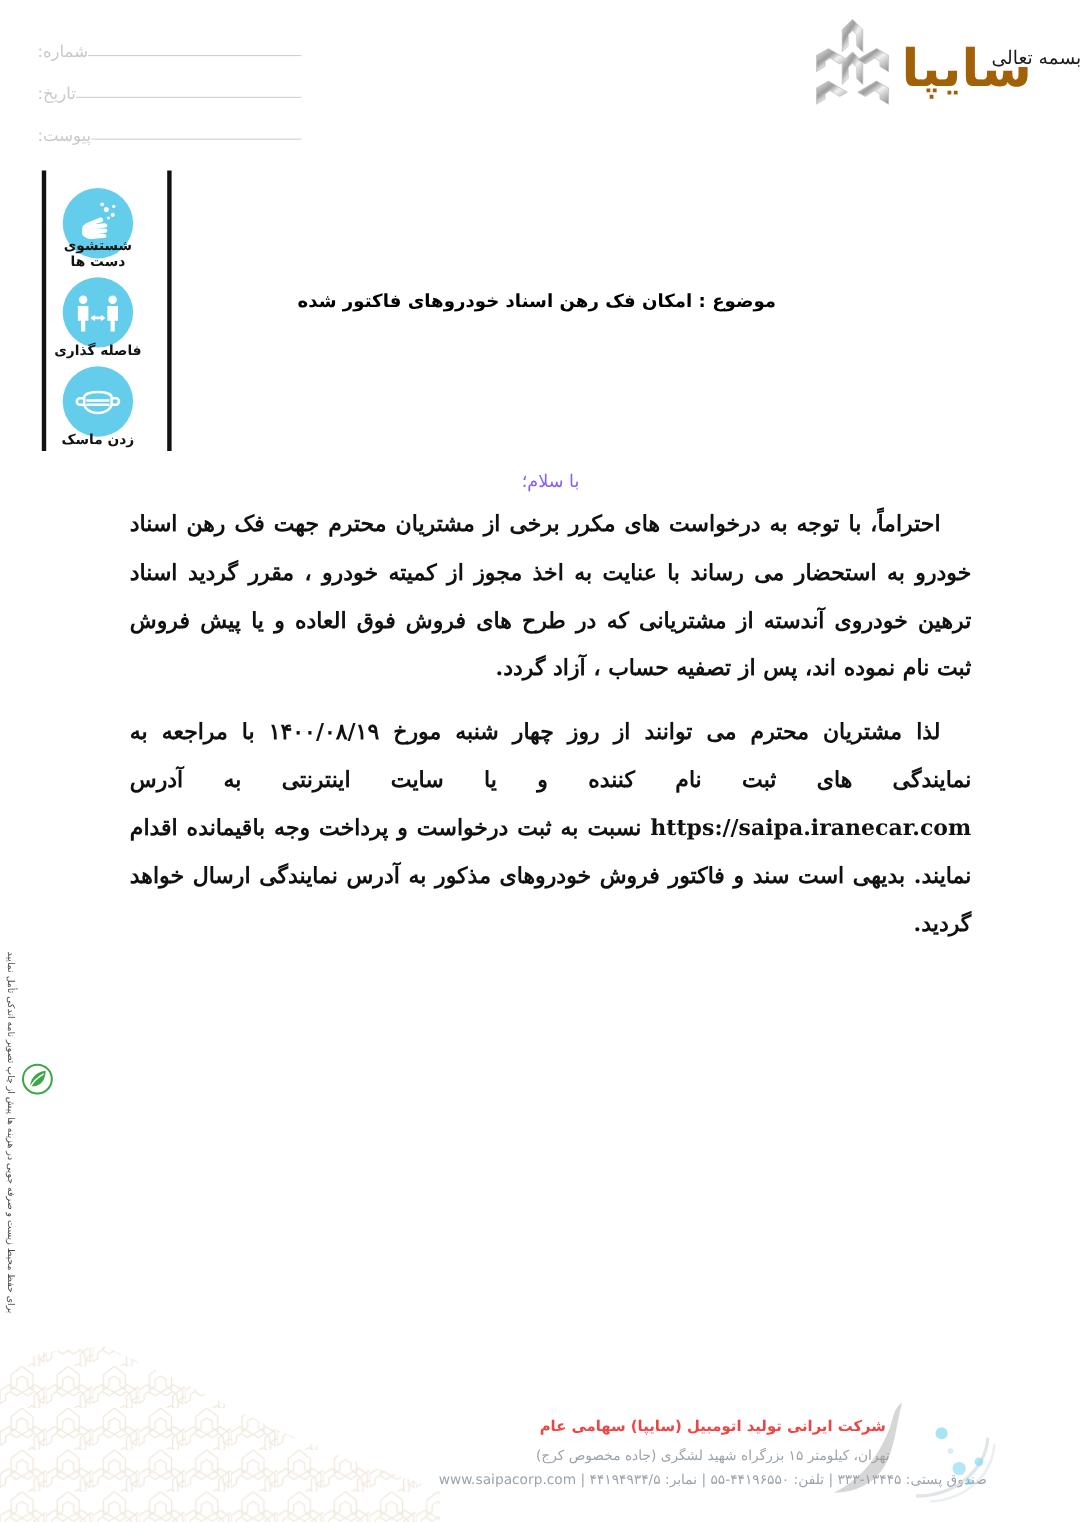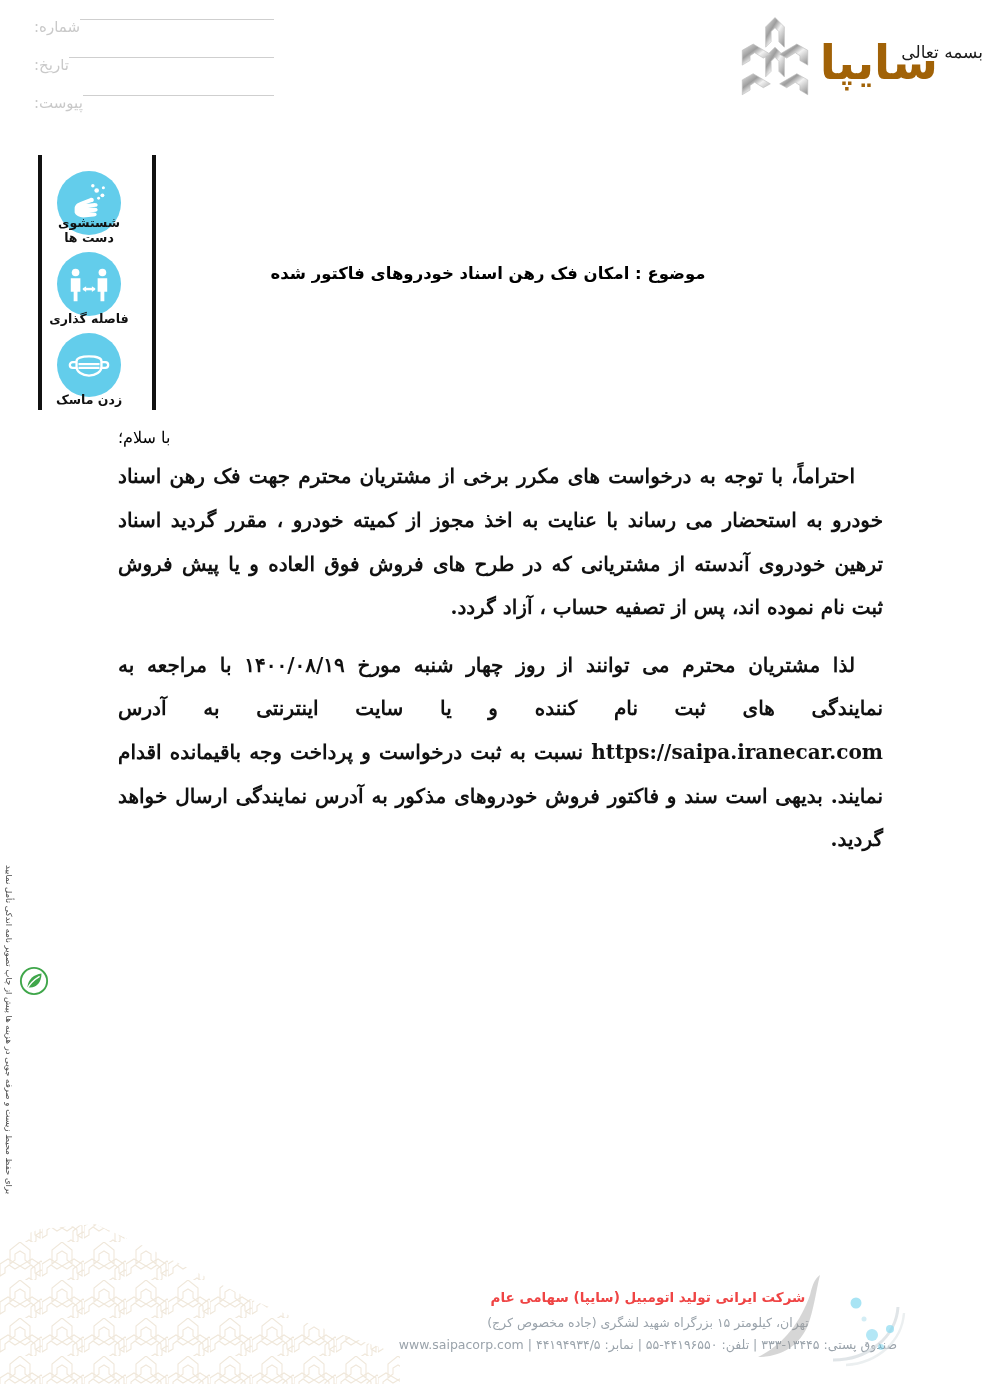--- a/index.html
+++ b/index.html
@@ -21,21 +21,21 @@
   
   .form-fields {
     position: absolute;
     top: 18px;
     left: 28px;
     width: 250px;
   }
   .form-row {
     display: flex;
     flex-direction: row-reverse;
-    align-items: flex-start;
+    align-items: flex-end;
     height: 38px;
   }
   .form-label {
     color: #c9c9c9;
     font-size: 15px;
     letter-spacing: 0.5px;
     white-space: nowrap;
     padding-left: 6px;
     font-family: "DejaVu Sans", sans-serif;
   }
@@ -150,22 +150,22 @@
     position: absolute;
     top: 423px;
     right: 100px;
     left: 118px;
     direction: rtl;
     text-align: justify;
     font-family: "DejaVu Serif", serif;
   }
   .salutation {
     font-size: 16px;
-    color: #000000;
-    text-align: left;
+    color: #8b5cf6;
+    text-align: center;
     line-height: 1.9;
     margin-bottom: 2px;
   }
   .para {
     font-size: 20px;
     color: #111;
     line-height: 2.18;
     text-indent: 28px;
     text-align: justify;
     margin: 0 0 14px 0;

